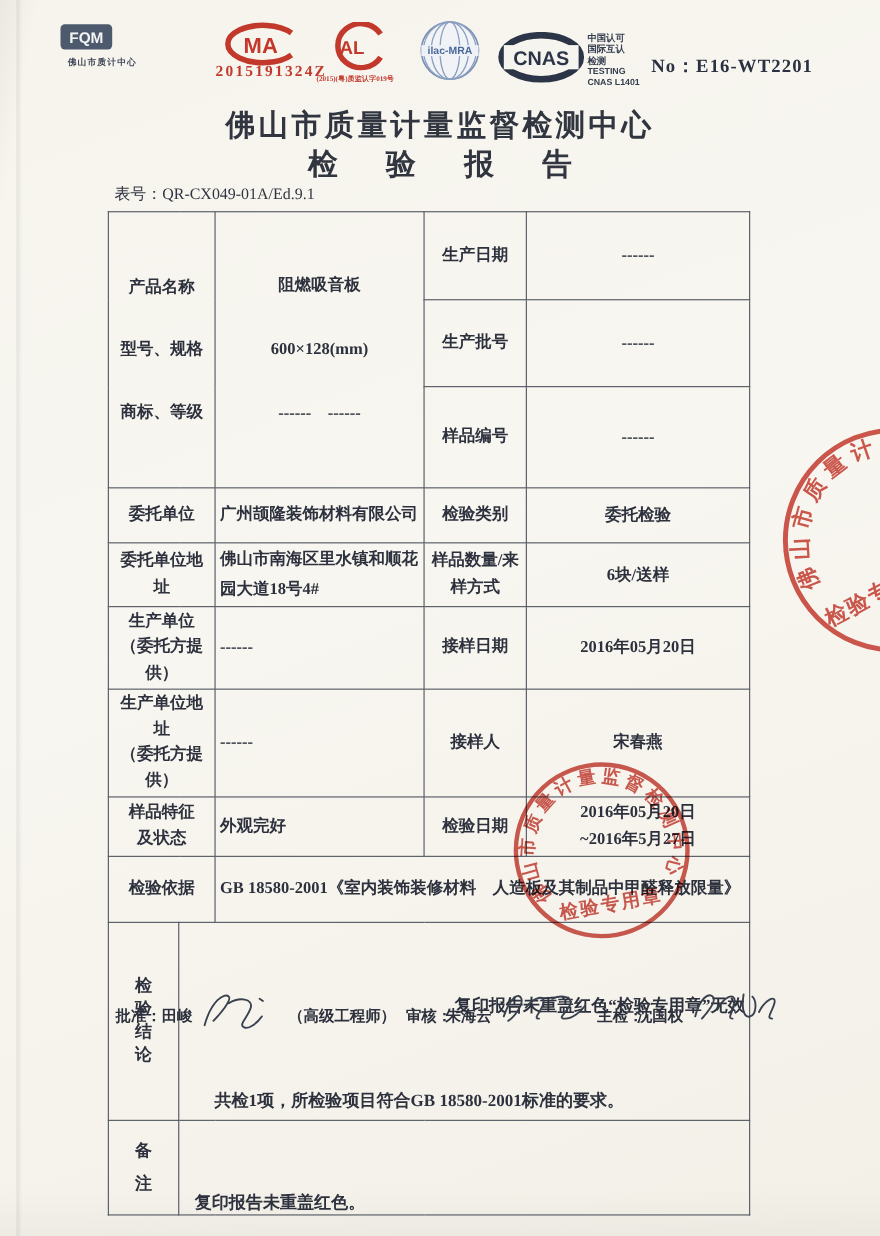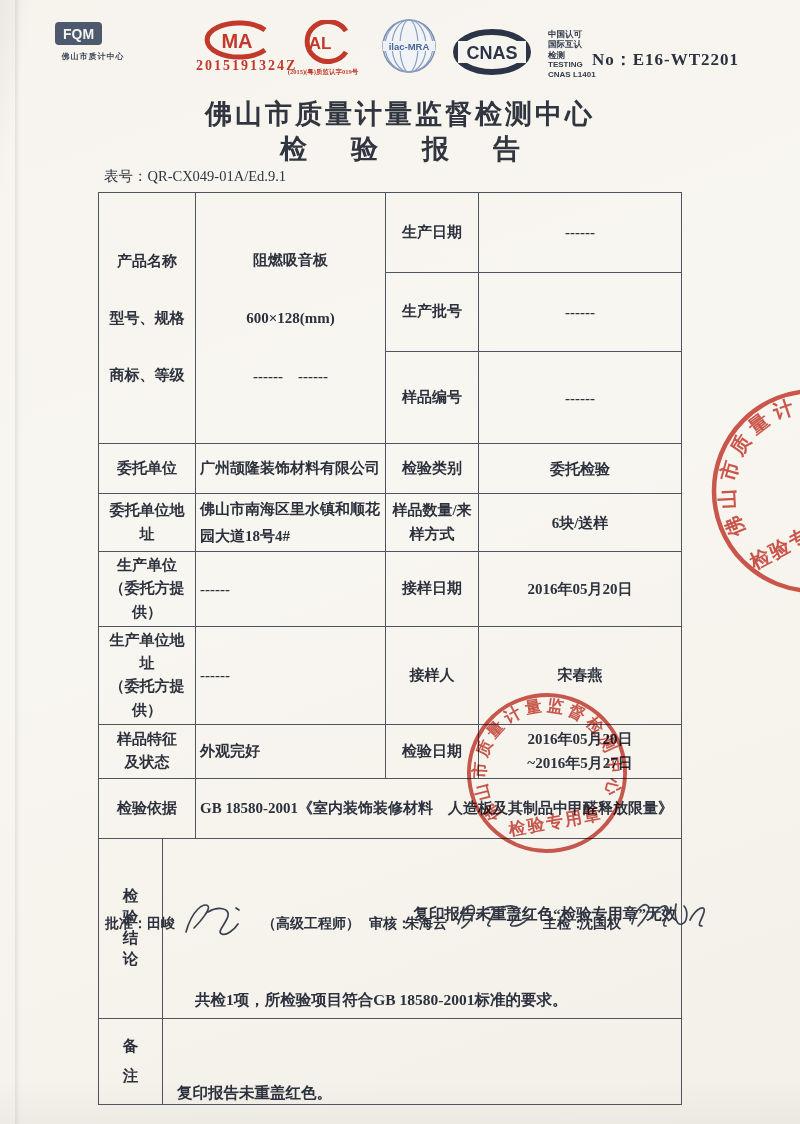--- a/index.html
+++ b/index.html
@@ -91,21 +91,21 @@
     <ellipse cx="29" cy="29" rx="24" ry="26" fill="none" stroke="#8ba0c0" stroke-width="1.2"></ellipse>
     <rect x="3" y="24" width="52" height="10" fill="#eef1f6"></rect>
     <text x="29" y="32.5" text-anchor="middle" font-size="9.5" font-weight="bold" fill="#4a6899" font-family="Liberation Sans, sans-serif">ilac-MRA</text>
   </svg>
 
   <svg class="abs" style="left:452px;top:29px;" width="80" height="48">
     <ellipse cx="40" cy="23" rx="36" ry="20" fill="none" stroke="#2b3547" stroke-width="6"></ellipse>
     <rect x="6" y="12" width="68" height="22" fill="#f6f4ee"></rect>
     <text x="40" y="30" text-anchor="middle" font-size="18" font-weight="bold" fill="#2b3547" font-family="Liberation Sans, sans-serif">CNAS</text>
   </svg>
-  <div class="abs cnas-lines" style="left:534px;top:29px;width:60px;margin-left:14px;">
+  <div class="abs cnas-lines" style="left:534px;top:29px;width:60px;">
     <div>中国认可</div>
     <div>国际互认</div>
     <div>检测</div>
     <div style="font-family:'Liberation Sans',sans-serif;font-size:8px;">TESTING</div>
     <div style="font-family:Liberation Sans, sans-serif;font-size:8px;">CNAS L1401</div>
   </div>
 
   <div class="abs report-no" style="left:592px;top:48px;">No：E16-WT2201</div>
 
   <div class="abs org-title" style="left:0;top:96px;">佛山市质量计量监督检测中心</div>

